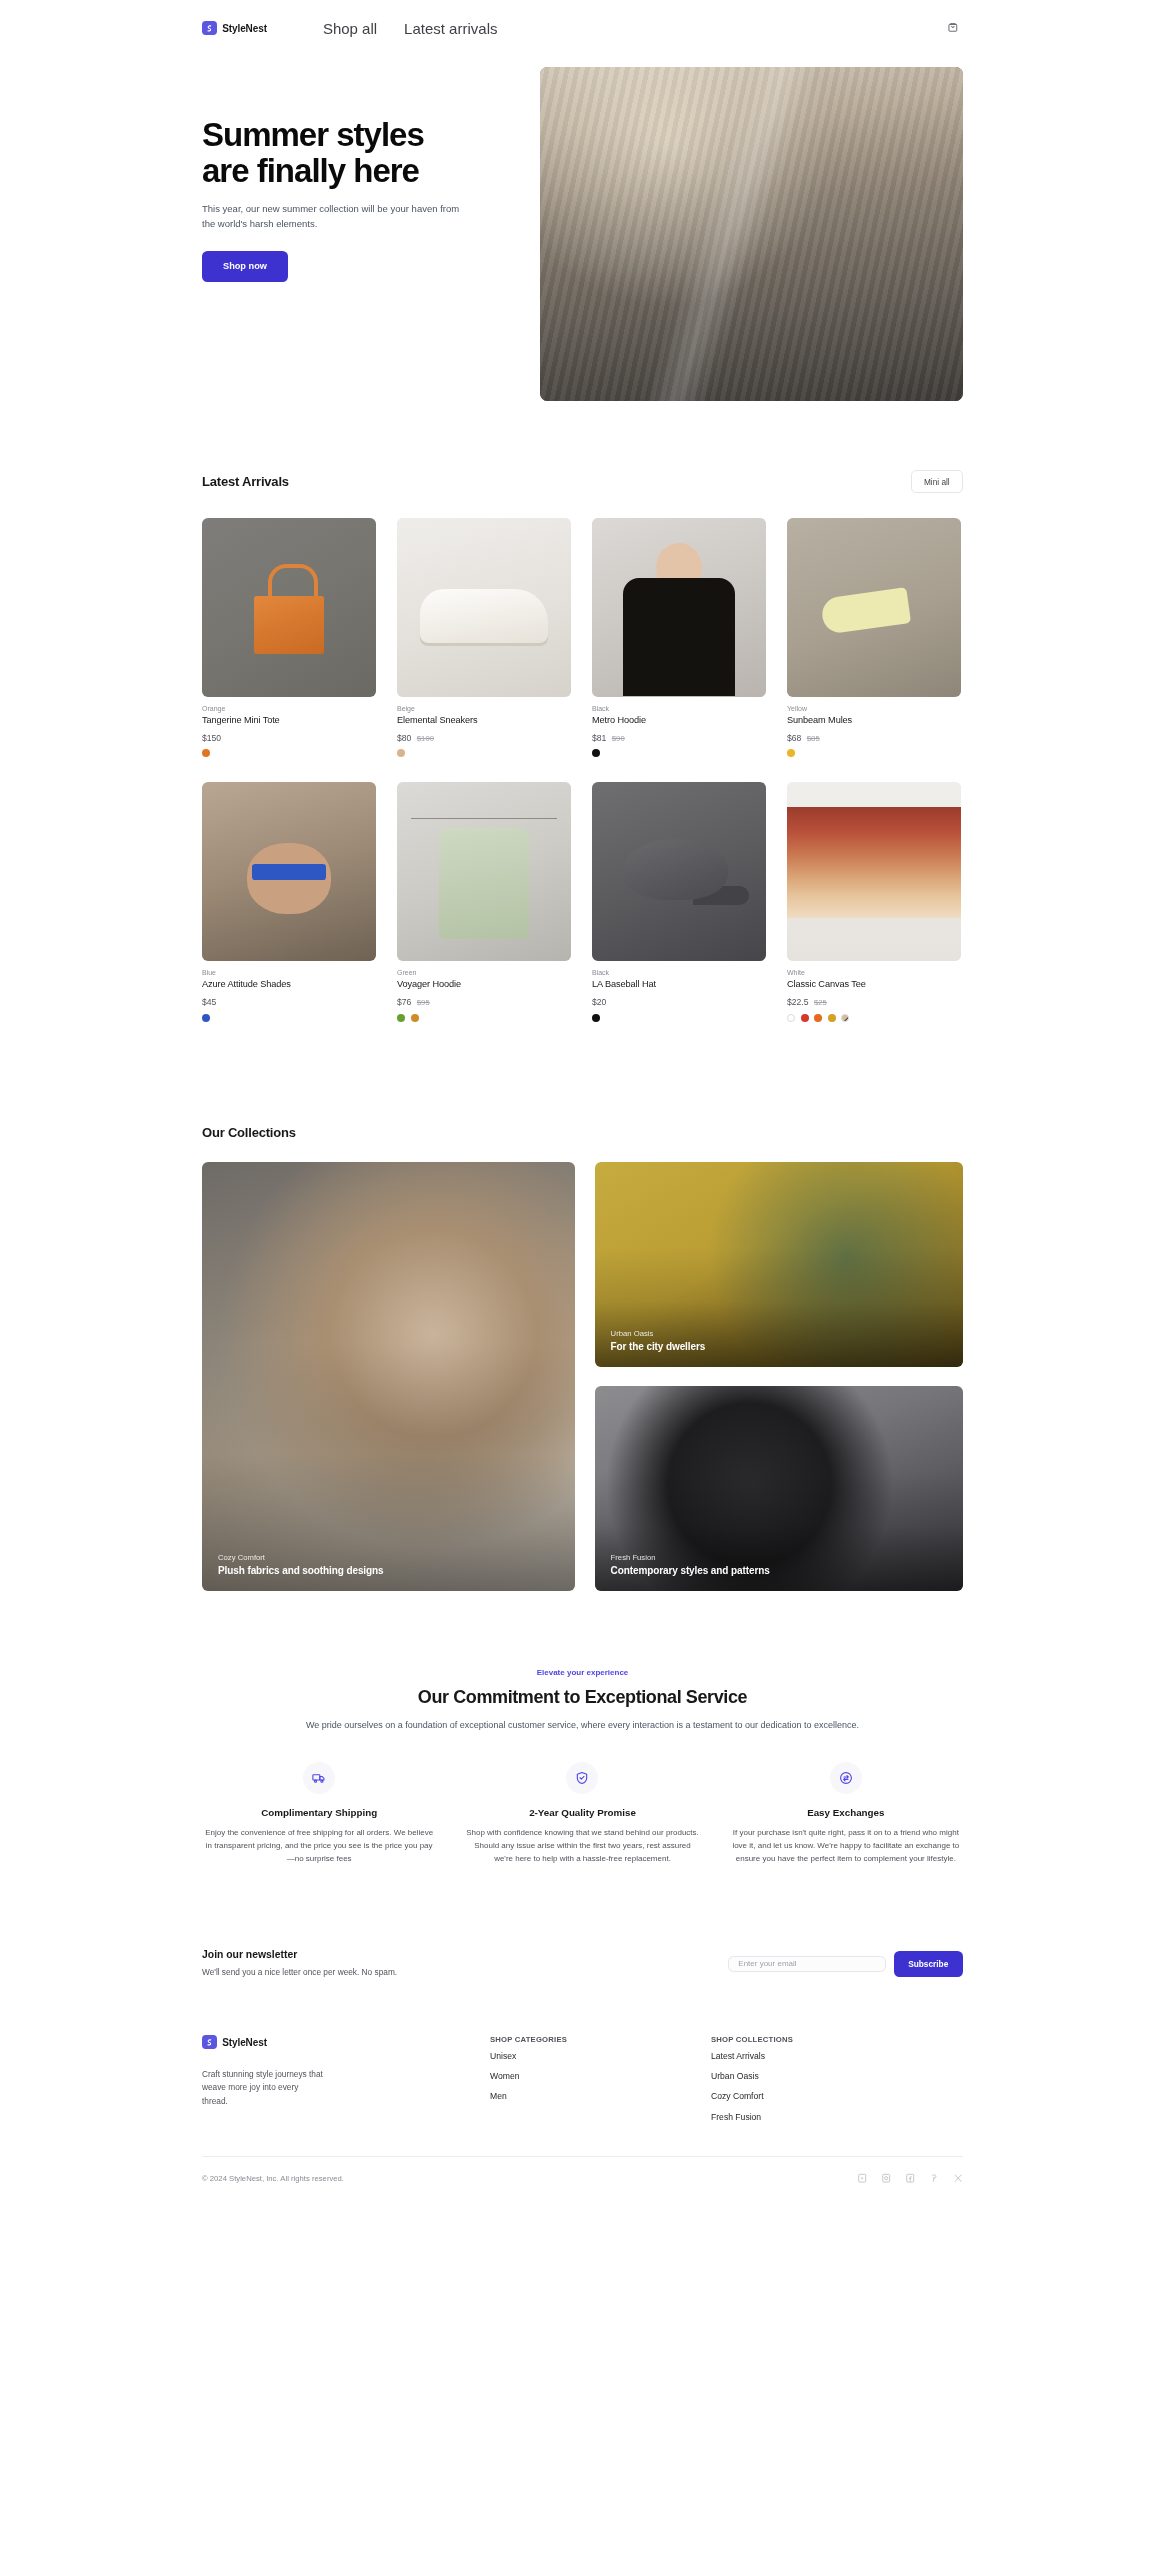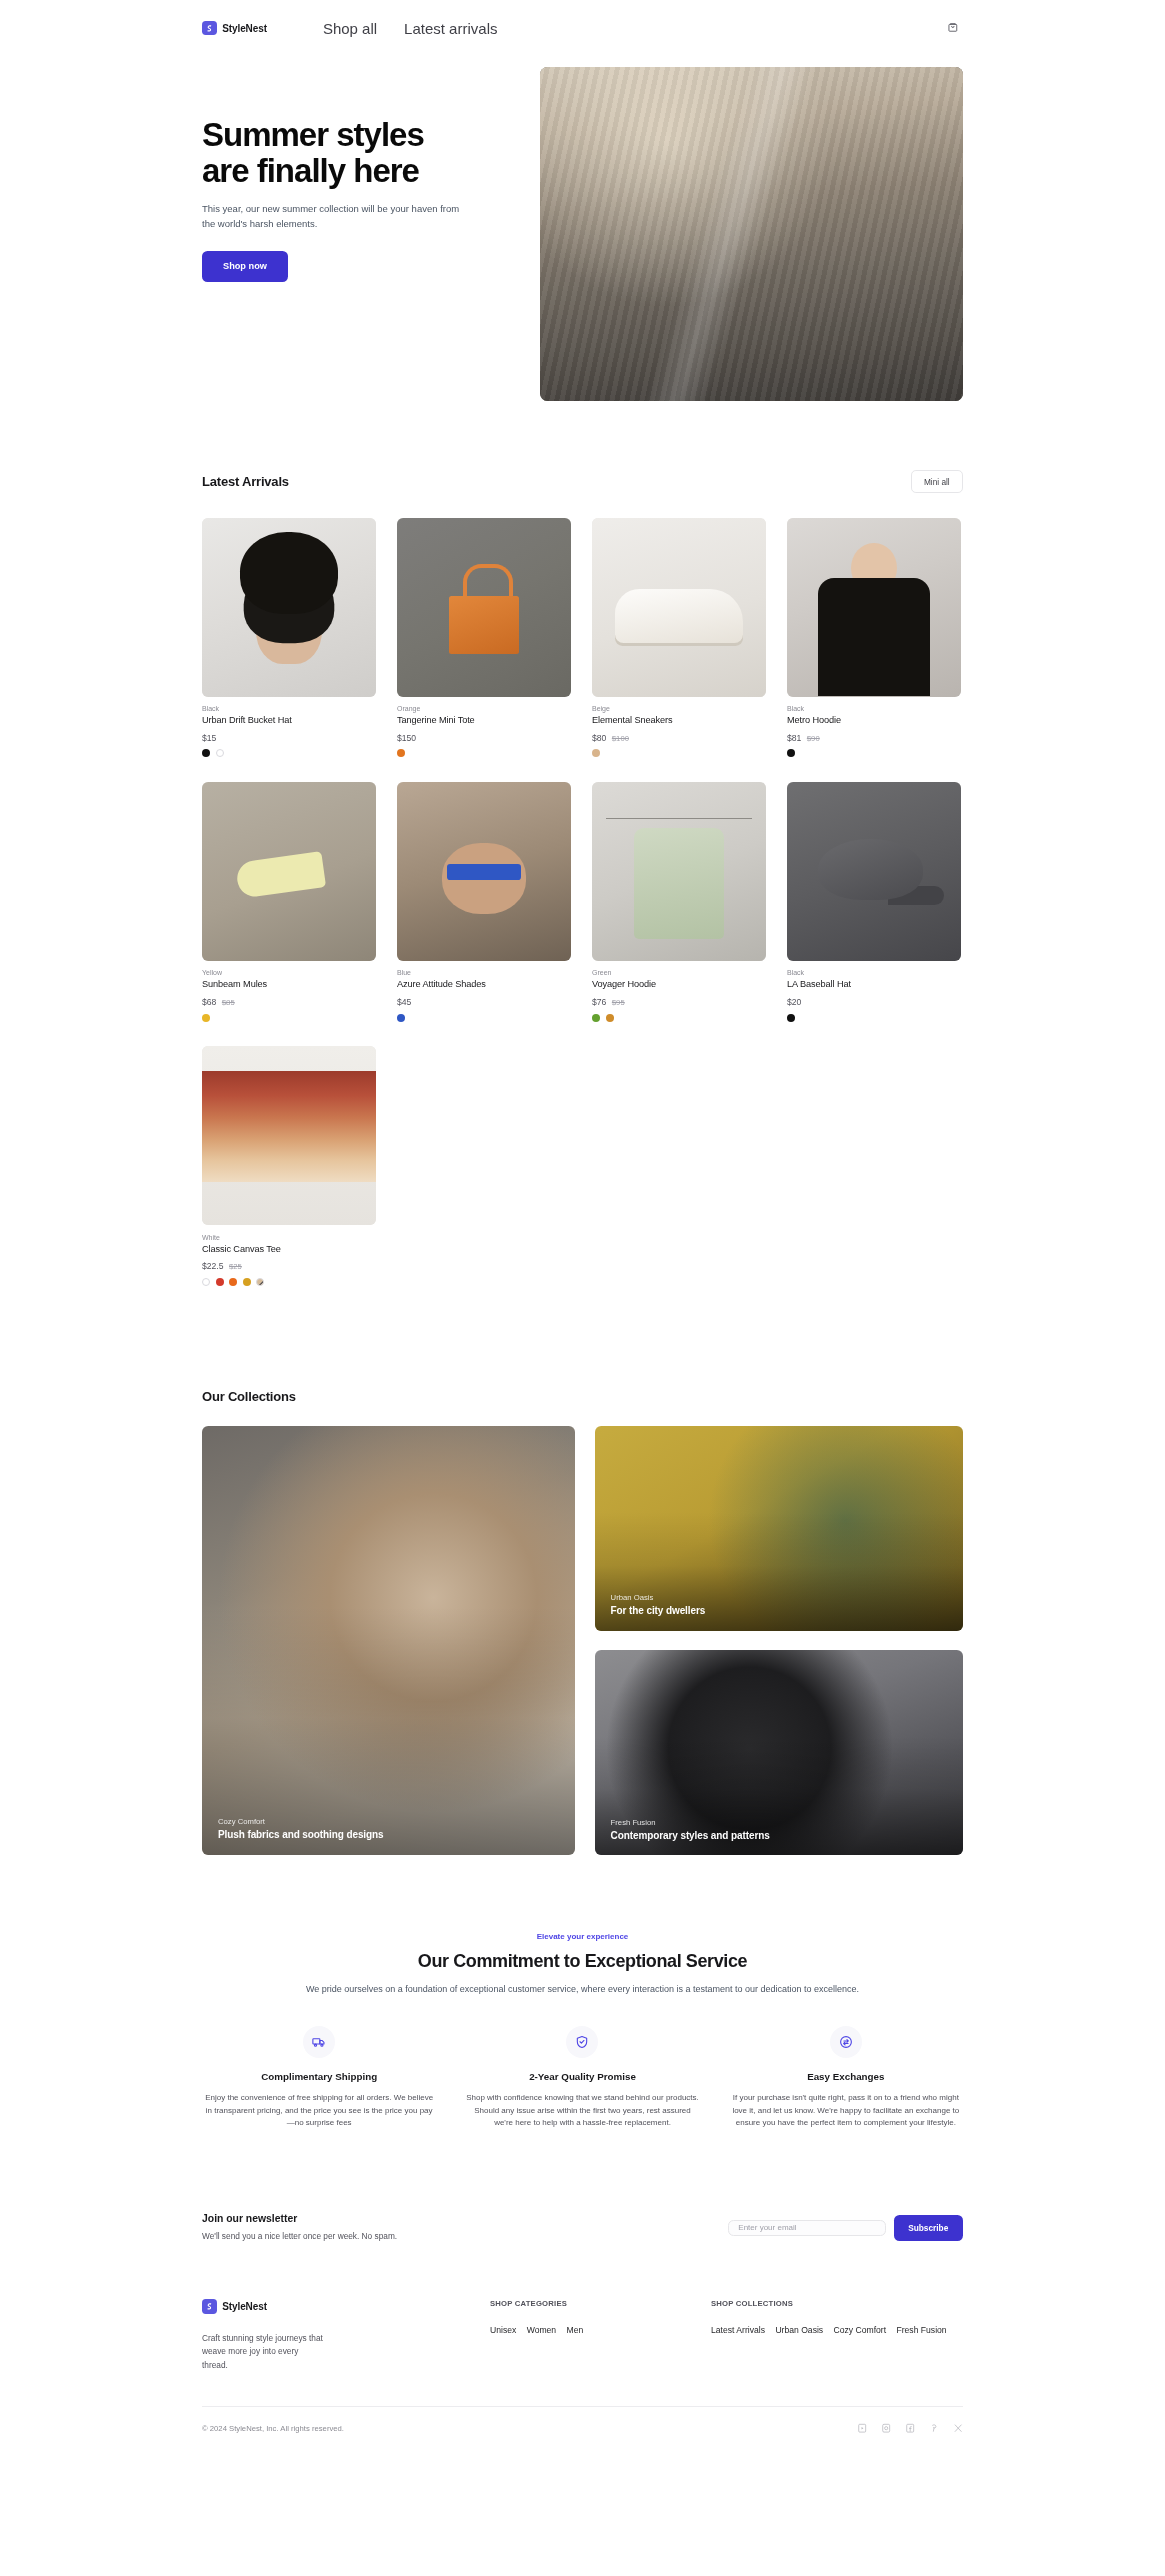--- a/index.html
+++ b/index.html
@@ -173,21 +173,21 @@
   .news-input { width: 158px; height: 16px; border: 0.6px solid #e6e6e9; border-radius: 5.5px;
     padding: 0 9.2px; font-size: 8px; font-family: inherit; color: #18181b; background: #fcfcfd; outline: none; }
   .news-input::placeholder { color: #a1a1aa; }
   .news-btn { height: 26px; padding: 0 14.7px; border: none; border-radius: 5.5px; background: #3d32cf;
     color: #fff; font-size: 8.3px; font-weight: 600; cursor: pointer; }
 
   
   .foot-cols { display: grid; grid-template-columns: 288px 221px 1fr; }
   .foot-desc { margin-top: 18.4px; font-size: 8.3px; line-height: 1.62; color: #52525b; width: 123px; }
   .foot-h { font-size: 7.7px; font-weight: 600; color: #52525b; letter-spacing: 0.2px; }
-  .foot-list { margin-top: 17px; display: flex; flex-direction: row; gap: 10.4px; }
+  .foot-list { margin-top: 7px; display: flex; flex-direction: column; gap: 10.4px; }
   .foot-list a { font-size: 8.6px; color: #27272a; text-decoration: none; }
   .foot-bar { border-top: 0.6px solid #ececef; margin-top: 34px; padding-top: 16px;
     display: flex; align-items: center; justify-content: space-between; }
   .copy { font-size: 7.7px; color: #8b8b93; }
   .socials { display: flex; align-items: center; gap: 13.5px; }
   .socials span { display: flex; }
 </style>
 </head>
 <body>
 
@@ -233,36 +233,20 @@
       <div class="ph ph-escalator"></div>
     </div>
   </div>
 
   <div class="wrap" style="margin-top:69px;">
     <div class="sec-head">
       <div class="sec-title">Latest Arrivals</div>
       <button class="ghost-btn">Mini all</button>
     </div>
     <div class="grid" id="product-grid" style="margin-top:24.5px;">
-        <div class="card">
-          <div class="card-img">
-            <div class="ph ph-buckethat"></div>
-          </div>
-          <div class="card-meta">
-            <div class="c-color">Black</div>
-            <div class="c-name">Urban Drift Bucket Hat</div>
-            <div class="c-price-row">
-              <span class="c-price">$15</span>
-            </div>
-            <div class="swatches">
-              <span class="sw" style="background: rgb(17, 17, 17);"></span>
-              <span class="sw ring" style="background: rgb(255, 255, 255);"></span>
-            </div>
-          </div>
-        </div>
         <div class="card">
           <div class="card-img">
             <div class="ph ph-tote"></div>
           </div>
           <div class="card-meta">
             <div class="c-color">Orange</div>
             <div class="c-name">Tangerine Mini Tote</div>
             <div class="c-price-row">
               <span class="c-price">$150</span>
             </div>

